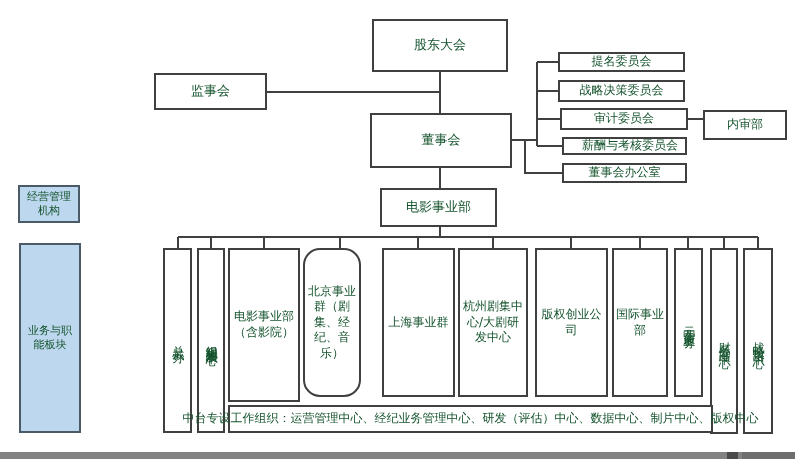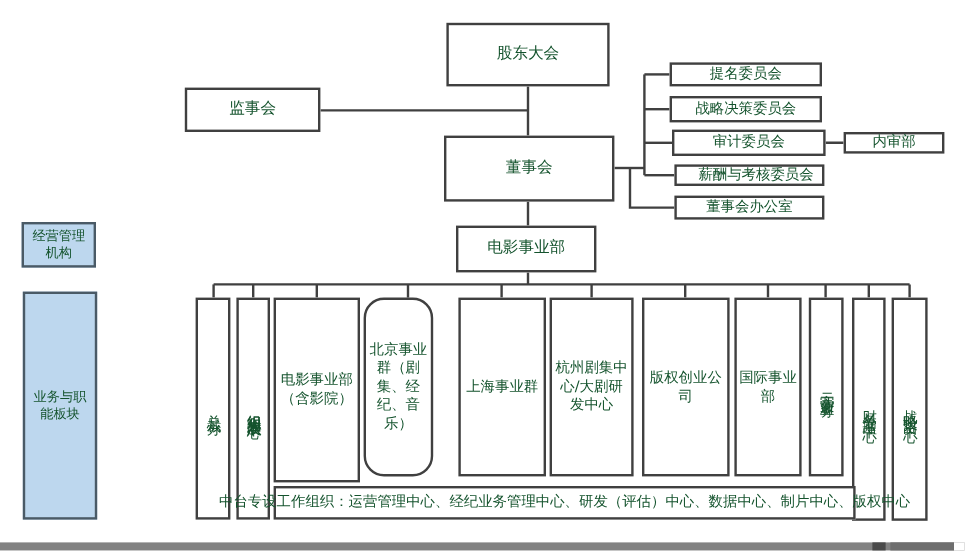--- a/index.html
+++ b/index.html
@@ -62,21 +62,21 @@
   <div class="box big" style="left:370px;top:113px;width:142px;height:55px;">董事会</div>
 
   <div class="box big" style="left:380px;top:188px;width:117px;height:39px;">电影事业部</div>
 
   <div class="box" style="left:558px;top:52px;width:127px;height:20px;">提名委员会</div>
   <div class="box" style="left:558px;top:80px;width:127px;height:22px;">战略决策委员会</div>
   <div class="box" style="left:560px;top:108px;width:128px;height:22px;">审计委员会</div>
   <div class="box" style="left:562px;top:137px;width:125px;height:18px;padding-left:11px;">薪酬与考核委员会</div>
   <div class="box" style="left:562px;top:163px;width:125px;height:20px;">董事会办公室</div>
 
-  <div class="box" style="left:703px;top:110px;width:84px;height:18px;">内审部</div>
+  <div class="box" style="left:703px;top:110px;width:84px;height:30px;">内审部</div>
 
   <div class="box blue pad" style="left:18px;top:185px;width:62px;height:38px;white-space:pre-line;">经营管理
 机构</div>
   <div class="box blue pad" style="left:19px;top:243px;width:62px;height:190px;white-space:pre-line;">业务与职
 能板块</div>
 
   <div class="box vtext" style="left:163px;top:248px;width:29px;height:185px;">总裁办</div>
   <div class="box vtext" style="left:197px;top:248px;width:28px;height:185px;letter-spacing:1px;">组织和人才发展中心</div>
   <div class="box pad" style="left:228px;top:248px;width:72px;height:154px;">电影事业部（含影院）</div>
   <div class="box pad" style="left:303px;top:248px;width:58px;height:149px;border-radius:17px;">北京事业群（剧集、经纪、音乐）</div>

